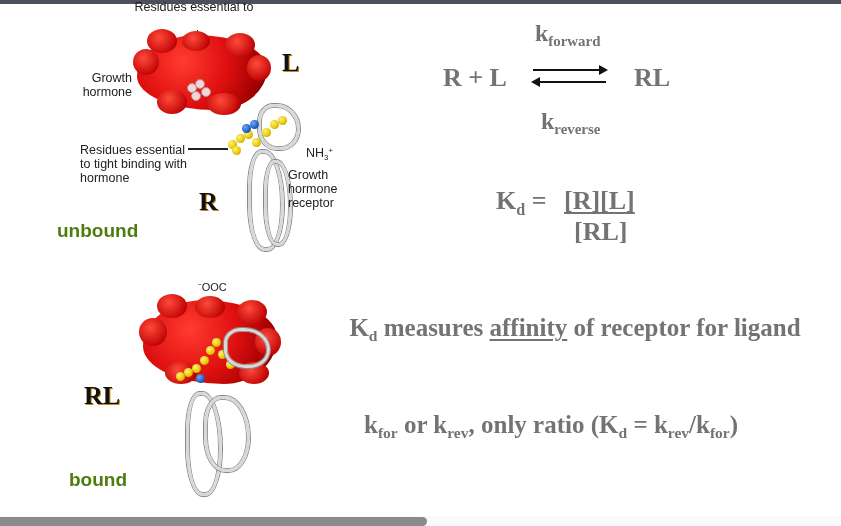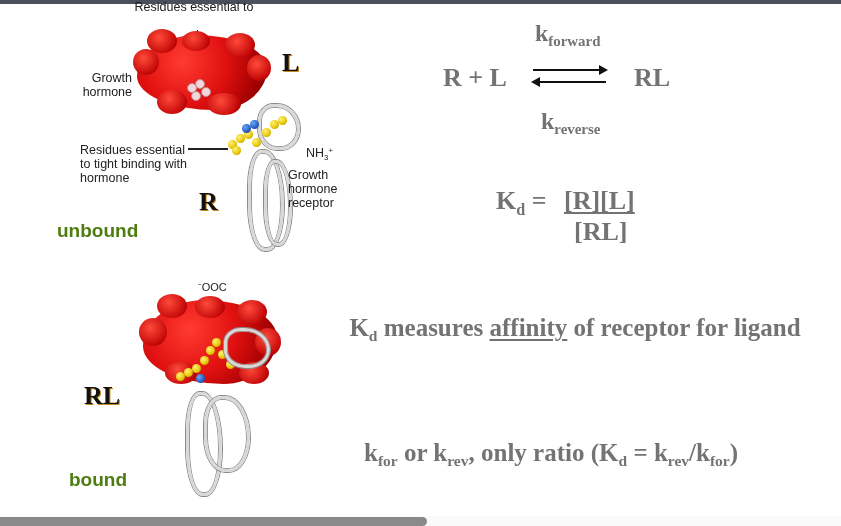--- a/index.html
+++ b/index.html
@@ -158,20 +158,20 @@
   <div class="abs serif-b" style="left:574px; top:217px; font-size:26px;">[RL]</div>
 </div>
 
 <div class="abs serif-b" style="left:322px; top:312px; width:506px; font-size:25px; line-height:32px; text-align:center;">
   <div>
     <span>K</span><sub class="s">d</sub><span style="white-space:pre"> measures </span><span class="under">affinity</span><span style="white-space:pre"> of receptor for ligand</span>
   </div>
 </div>
 
 <div class="abs serif-b" style="left:322px; top:408px; width:500px; font-size:25px; line-height:34px;">
-  <div style="padding-left:42px;margin-top:28px;">
+  <div style="padding-left:42px;">
     <span>k</span><sub class="s">for</sub><span style="white-space:pre"> or </span><span>k</span><sub class="s">rev</sub><span style="white-space:pre">, only ratio (</span><span>K</span><sub class="s">d</sub><span style="white-space:pre"> = </span><span>k</span><sub class="s">rev</sub><span>/</span><span>k</span><sub class="s">for</sub><span>)</span>
   </div>
 </div>
 
 <div class="hscroll">
   <div class="thumb"></div>
 </div>
 
 </body></html>

